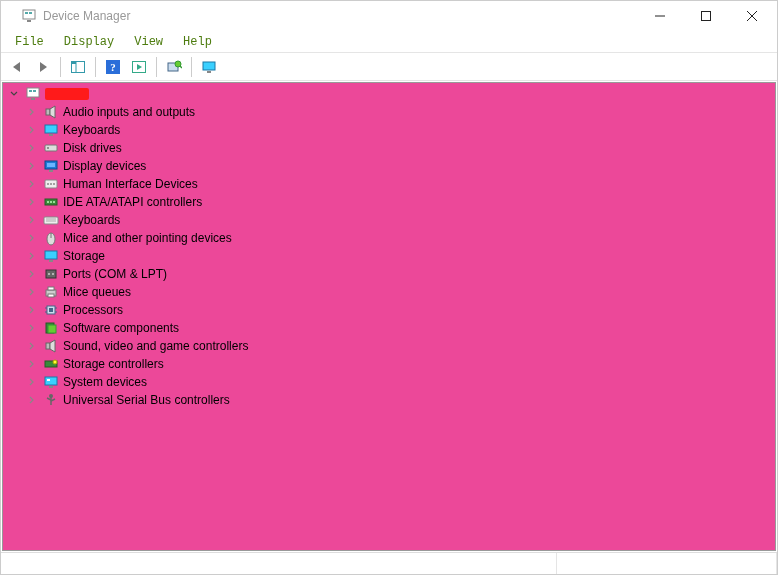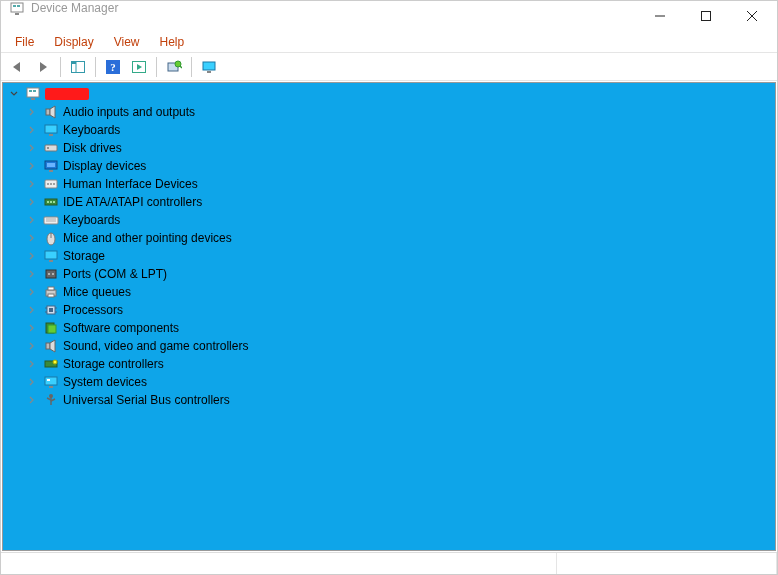--- a/index.html
+++ b/index.html
@@ -9,64 +9,65 @@
     font-size: 12px;
     background: #fff;
     width: 778px;
     height: 575px;
     overflow: hidden;
     border: 1px solid #ccc;
   }
   .titlebar {
     height: 30px;
     display: flex;
-    align-items: flex-start;
-    padding: 0 2px 0 8px;
+    align-items: center;
+    padding: 0 2px 0 20px;
     background: #fff;
   }
   .titlebar .ticon { width: 16px; height: 16px; margin-right: 6px; display:flex; align-items:center; justify-content:center;}
   .titlebar .title { color: #999; font-size: 12px; flex: 0 0 auto; }
   .titlebar .spacer { flex: 1; }
   .winbtn {
     width: 46px; height: 30px;
     display: flex; align-items: center; justify-content: center;
     color: #555;
   }
   .menubar {
     height: 22px;
     display: flex;
     align-items: center;
     padding: 0 4px;
     border-bottom: 1px solid #e5e5e5;
   }
   .menuitem {
     padding: 2px 10px;
     font-size: 12px;
-    color: #c2410c;
+    color: #4d7c0f;
+    font-family: Liberation Mono, monospace;
   }
   .toolbar {
     height: 28px;
     display: flex;
     align-items: center;
     padding: 2px 4px;
     gap: 2px;
     border-bottom: 1px solid #e5e5e5;
   }
   .tbtn {
     width: 24px; height: 24px;
     display: flex; align-items: center; justify-content: center;
     border: 1px solid transparent;
   }
   .tsep { width: 1px; height: 20px; background: #ccc; margin: 0 3px; }
   .client {
     height: calc(575px - 30px - 22px - 28px - 24px - 2px);
     overflow: auto;
     border: 1px solid #999;
     margin: 1px;
-    background: #0ea5e9;
+    background: #ec4899;
   }
   .tree { padding: 2px 0; }
   .row {
     display: flex; align-items: center;
     height: 18px;
     white-space: nowrap;
   }
   .row .twist {
     width: 14px; height: 14px;
     display: flex; align-items: center; justify-content: center;

